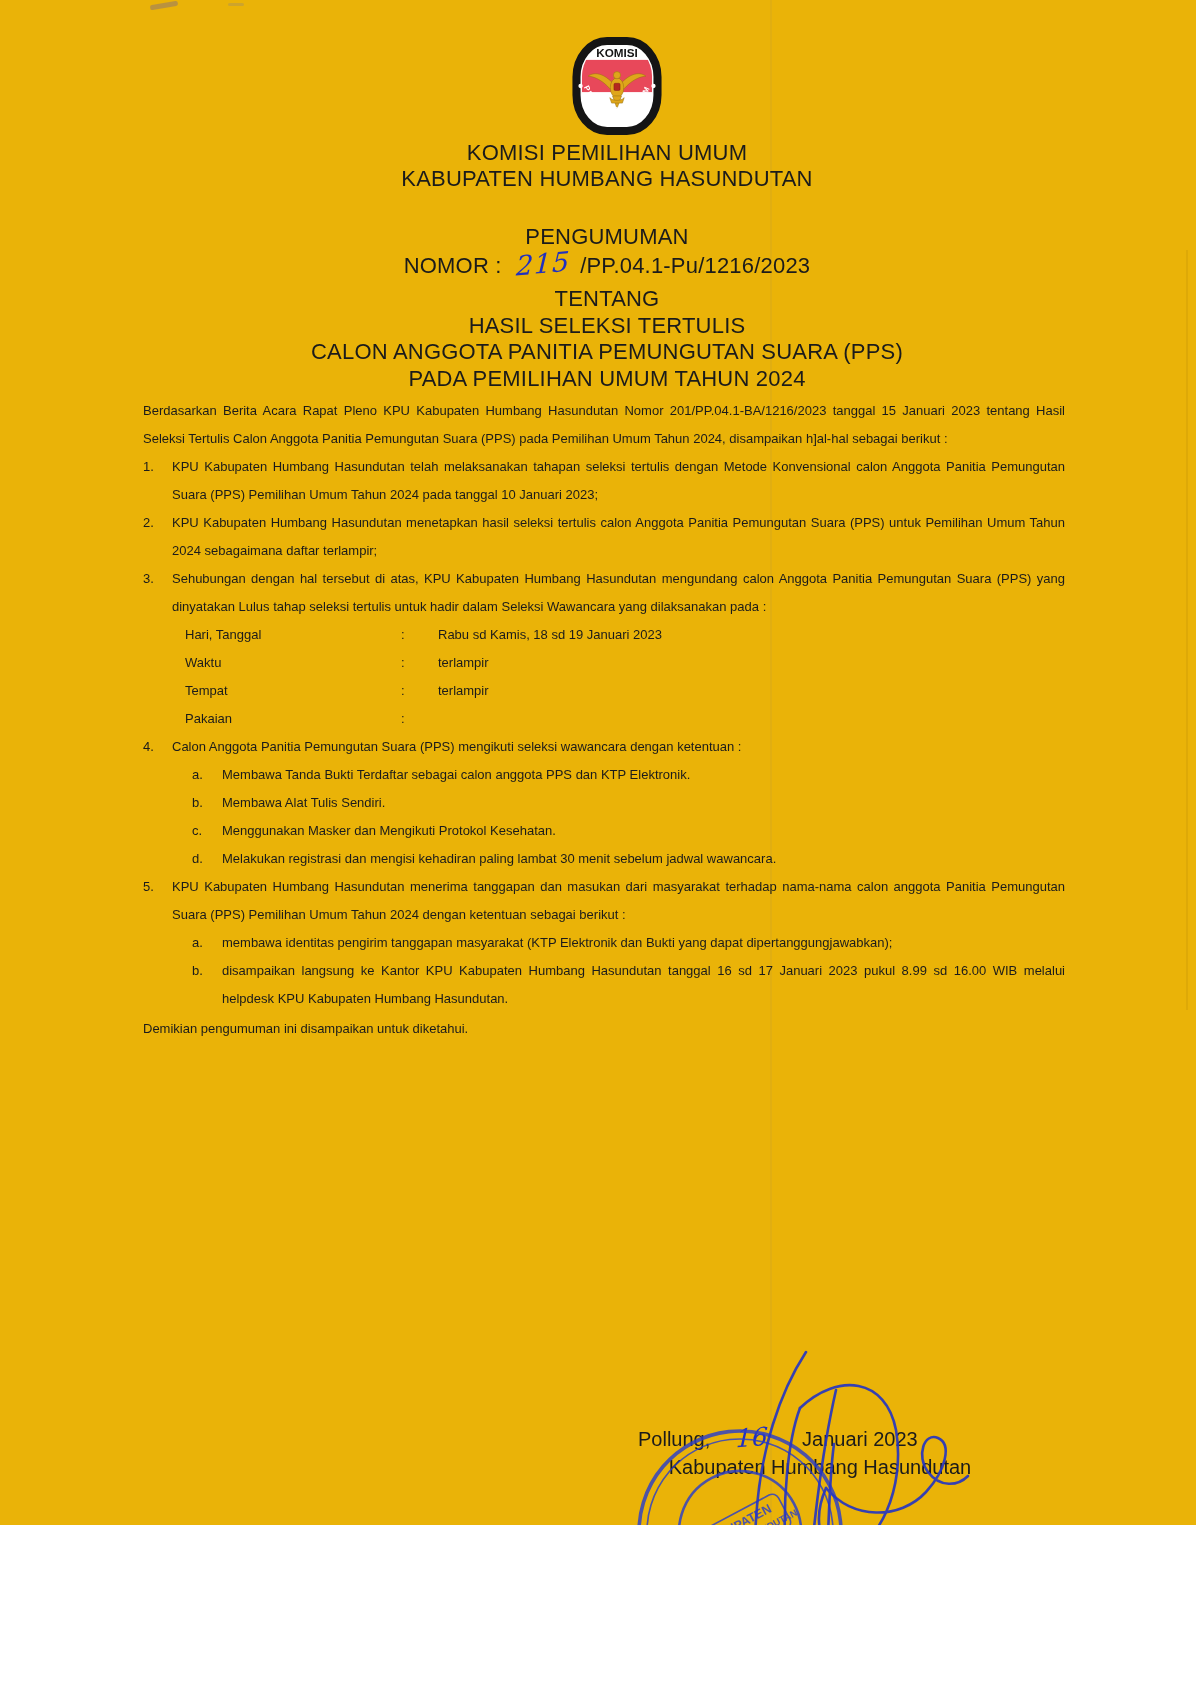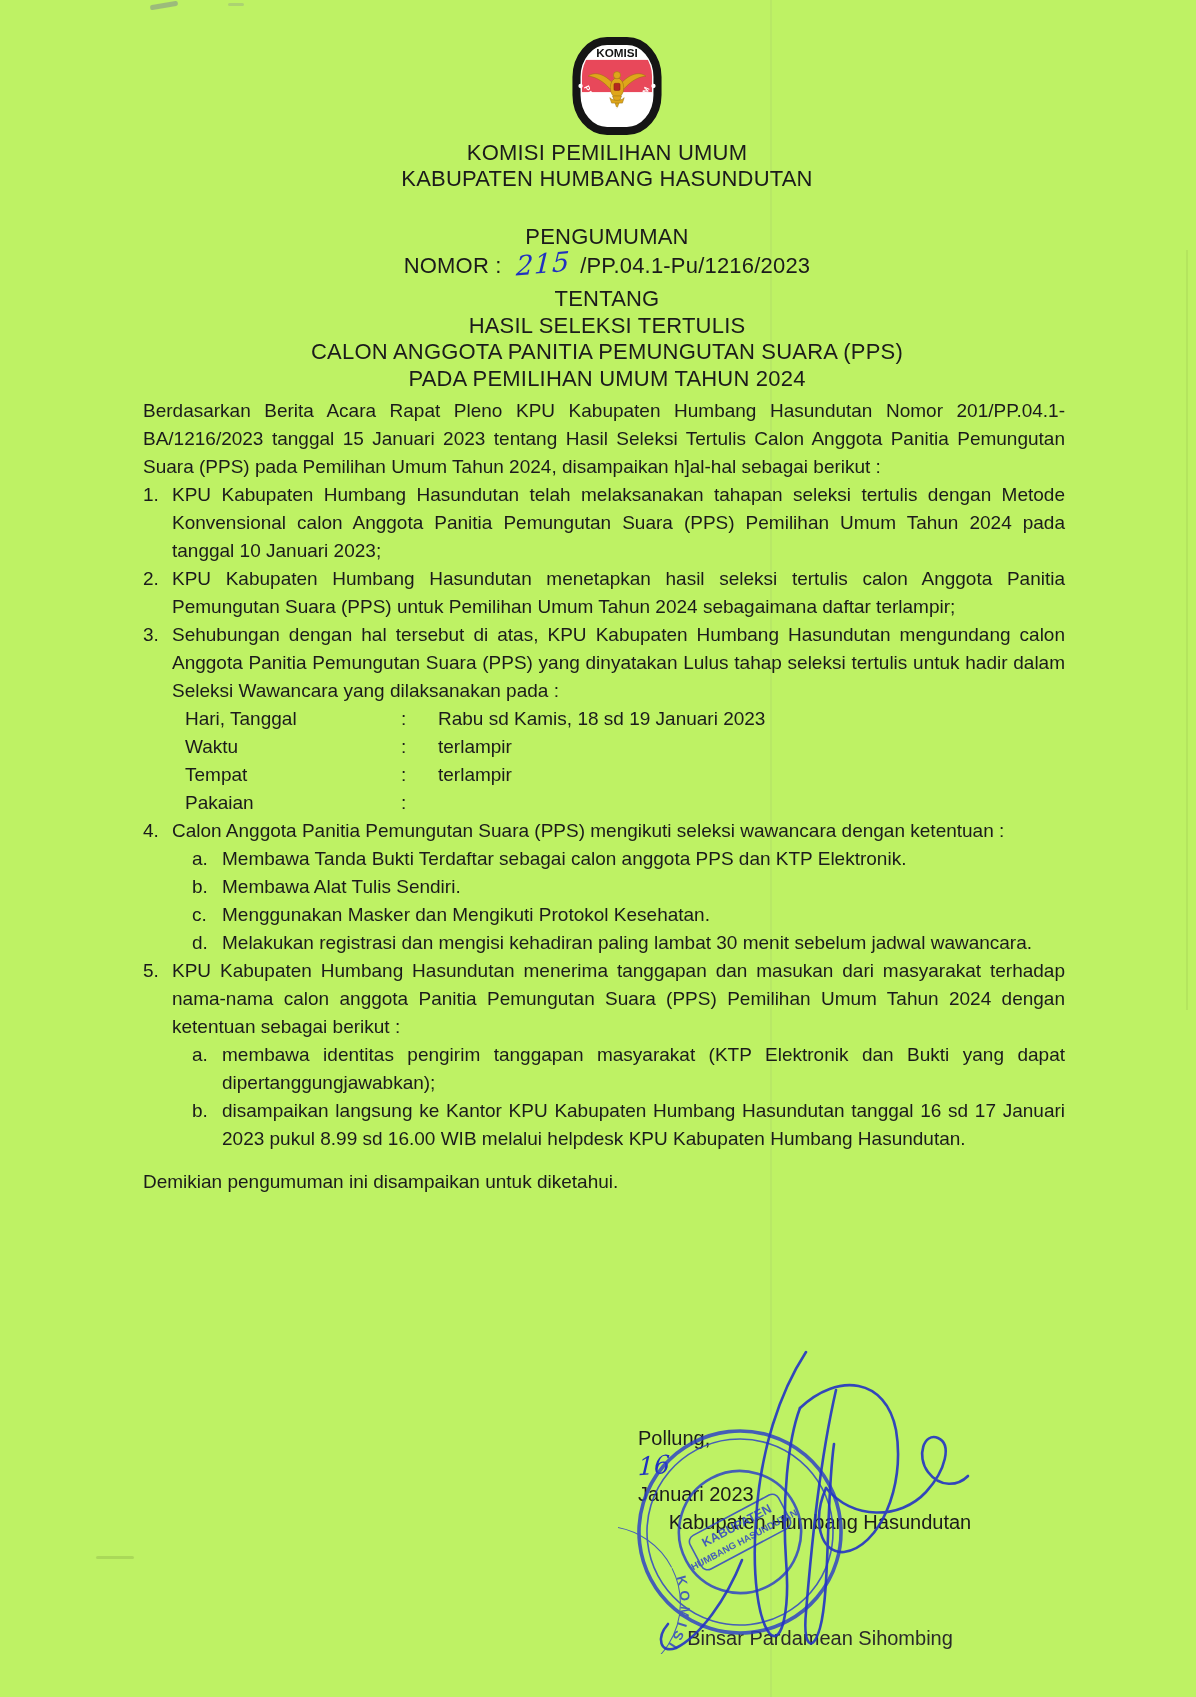--- a/index.html
+++ b/index.html
@@ -1,20 +1,20 @@
 <!DOCTYPE html>
 <html><head>
 <meta charset="utf-8">
 <style>
   * { margin:0; padding:0; box-sizing:border-box; }
   html,body { background:#ffffff; }
   .page {
     position:relative;
-    width:1196px; height:1697px;
-    background:#bef264;
+    width:1196px; height:1525px;
+    background:#eab308;
     font-family:"Liberation Sans", sans-serif;
     color:#1b1b1b;
     overflow:hidden;
   }
   
   .fold-line { position:absolute; left:770px; top:0; width:2px; height:1697px;
     background:rgba(110,110,140,0.07); }
   .scan-edge { position:absolute; left:1186px; top:250px; width:2px; height:760px;
     background:rgba(0,0,0,0.05); }
   .tick-1 { position:absolute; left:150px; top:3px; width:28px; height:5px;
@@ -38,45 +38,45 @@
   }
   .tentang-group { margin-top:7px; }
   .nomor-line { white-space:nowrap; }
   .hand { font-family:"DejaVu Serif", serif; font-style:italic;
     color:#2030c0; display:inline-block; }
   .hand-nomor { font-size:27px; transform:rotate(-5deg) skewX(-8deg);
     margin:0 10px 0 14px; letter-spacing:1px; }
 
   .body-block {
     position:absolute; left:143px; top:397px; width:922px;
-    font-size:19px; line-height:28px;
+    font-size:13px; line-height:28px;
     text-align:justify;
   }
   .intro { text-align:justify; }
   .li { display:flex; }
   .li-num { flex:0 0 29px; }
   .li-body { flex:1 1 auto; text-align:justify; }
 
   .sched { margin-left:13px; }
   .sched-row { display:flex; }
   .sched-label { flex:0 0 216px; }
   .sched-colon { flex:0 0 37px; }
   .sched-value { flex:0 0 500px; text-align:left; }
 
   .sub { display:flex; margin-left:20px; }
   .sub-letter { flex:0 0 30px; }
   .sub-text { flex:1 1 auto; text-align:justify; }
 
-  .closing { margin-top:15px; text-align:left; }
+  .closing { margin-top:2px; text-align:left; }
 
   .sig-block {
     position:absolute; left:638px; top:1424px; width:364px;
     text-align:center; font-size:20px; line-height:28px;
   }
-  .sig-date { display:flex; justify-content:flex-start; align-items:baseline;flex-direction:column; }
+  .sig-date { display:flex; justify-content:flex-start; align-items:baseline; }
   .sig-place { margin-right:26px; }
   .hand-date { font-size:25px; transform:rotate(-4deg) skewX(-6deg);
     margin-right:34px; }
   .sig-name { margin-top:88px; color:#2a2a2a; }
 
   .stamp-wrap { position:absolute; left:618px; top:1410px; width:244px; height:244px;
     opacity:0.82; pointer-events:none; }
   .signature-wrap { position:absolute; left:600px; top:1310px; width:410px; height:380px;
     pointer-events:none; }
 </style>

